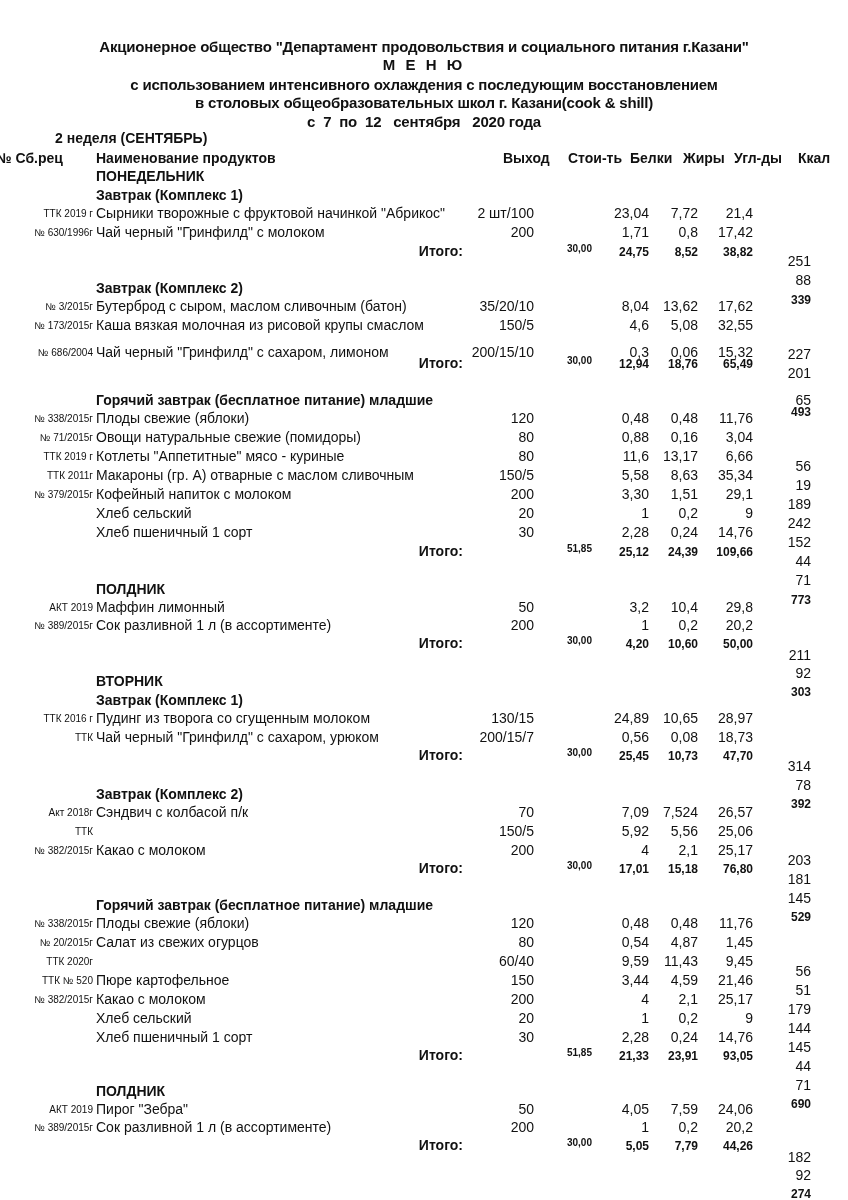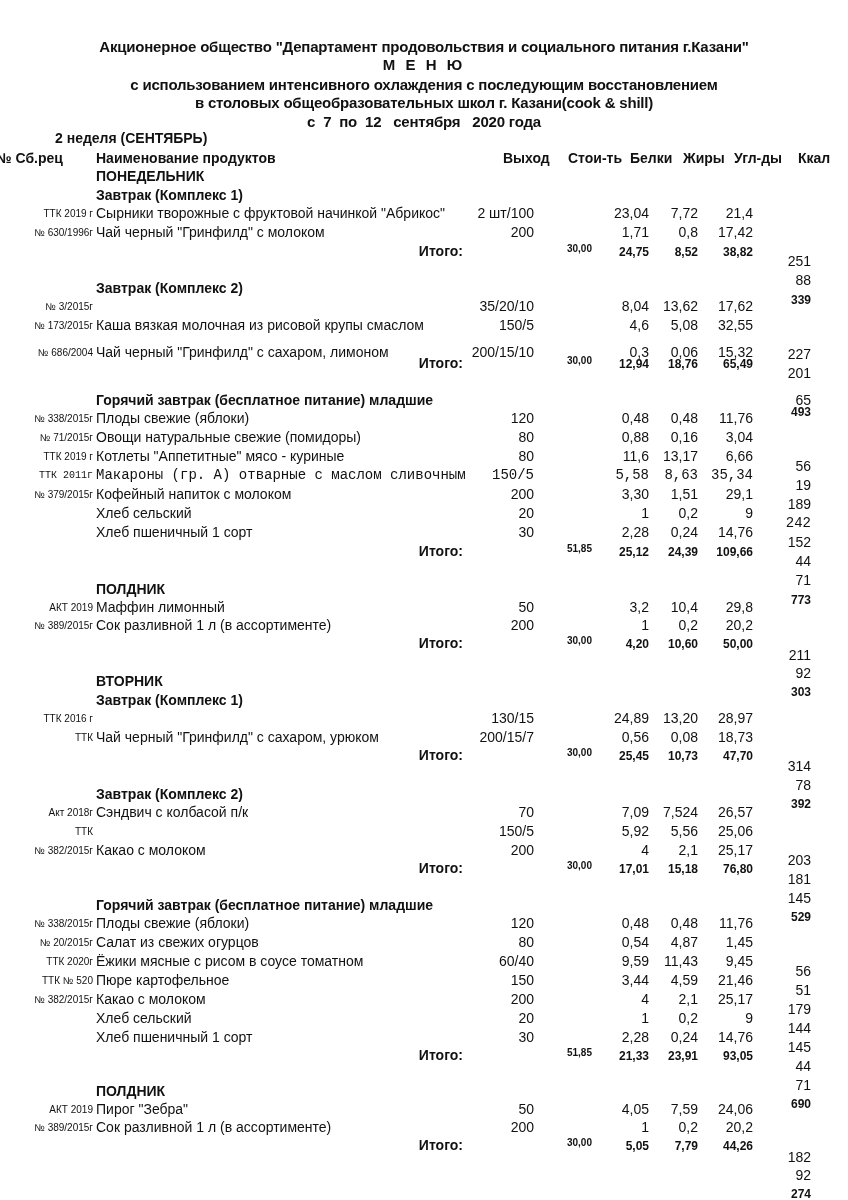--- a/index.html
+++ b/index.html
@@ -66,20 +66,21 @@
       <span class="itogo">Итого:</span>
       <span class="num c-cost">30,00</span>
       <span class="num c-b">24,75</span>
       <span class="num c-z">8,52</span>
       <span class="num c-u">38,82</span>
       <span class="num c-k">339</span>
     </div>
     <div class="sec" style="top: 280px; position: absolute;">Завтрак (Комплекс 2)</div>
     <div class="row" style="top: 298px;">
       <span class="ref">№ 3/2015г</span>
+      <span class="name">Бутерброд с сыром, маслом сливочным (батон)</span>
       <span class="num c-out">35/20/10</span>
       <span class="num c-b">8,04</span>
       <span class="num c-z">13,62</span>
       <span class="num c-u">17,62</span>
       <span class="num c-k">227</span>
     </div>
     <div class="row" style="top: 317px;">
       <span class="ref">№ 173/2015г</span>
       <span class="name">Каша вязкая молочная из рисовой крупы смаслом</span>
       <span class="num c-out">150/5</span>
@@ -126,21 +127,21 @@
     </div>
     <div class="row" style="top: 448px;">
       <span class="ref">ТТК 2019 г</span>
       <span class="name">Котлеты "Аппетитные" мясо - куриные</span>
       <span class="num c-out">80</span>
       <span class="num c-b">11,6</span>
       <span class="num c-z">13,17</span>
       <span class="num c-u">6,66</span>
       <span class="num c-k">189</span>
     </div>
-    <div class="row" style="top: 467px; font-family: Liberation Mono, monospace;">
+    <div class="row" style="top: 467px;">
       <span class="ref">ТТК 2011г</span>
       <span class="name">Макароны (гр. А) отварные с маслом сливочным</span>
       <span class="num c-out">150/5</span>
       <span class="num c-b">5,58</span>
       <span class="num c-z">8,63</span>
       <span class="num c-u">35,34</span>
       <span class="num c-k">242</span>
     </div>
     <div class="row" style="top: 486px;">
       <span class="ref">№ 379/2015г</span>
@@ -201,23 +202,24 @@
       <span class="num c-cost">30,00</span>
       <span class="num c-b">4,20</span>
       <span class="num c-z">10,60</span>
       <span class="num c-u">50,00</span>
       <span class="num c-k">303</span>
     </div>
     <div class="sec" style="top: 673px; position: absolute;">ВТОРНИК</div>
     <div class="sec" style="top: 692px; position: absolute;">Завтрак (Комплекс 1)</div>
     <div class="row" style="top: 710px;">
       <span class="ref">ТТК 2016 г</span>
+      <span class="name">Пудинг из творога со сгущенным молоком</span>
       <span class="num c-out">130/15</span>
       <span class="num c-b">24,89</span>
-      <span class="num c-z">13,20</span>
+      <span class="num c-z">10,65</span>
       <span class="num c-u">28,97</span>
       <span class="num c-k">314</span>
     </div>
     <div class="row" style="top: 729px;">
       <span class="ref">ТТК</span>
       <span class="name">Чай черный "Гринфилд" с сахаром, урюком</span>
       <span class="num c-out">200/15/7</span>
       <span class="num c-b">0,56</span>
       <span class="num c-z">0,08</span>
       <span class="num c-u">18,73</span>
@@ -280,21 +282,20 @@
       <span class="ref">№ 20/2015г</span>
       <span class="name">Салат из свежих огурцов</span>
       <span class="num c-out">80</span>
       <span class="num c-b">0,54</span>
       <span class="num c-z">4,87</span>
       <span class="num c-u">1,45</span>
       <span class="num c-k">51</span>
     </div>
     <div class="row" style="top: 953px;">
       <span class="ref">ТТК 2020г</span>
-      <span class="name">Ёжики мясные с рисом в соусе томатном</span>
       <span class="num c-out">60/40</span>
       <span class="num c-b">9,59</span>
       <span class="num c-z">11,43</span>
       <span class="num c-u">9,45</span>
       <span class="num c-k">179</span>
     </div>
     <div class="row" style="top: 972px;">
       <span class="ref">ТТК № 520</span>
       <span class="name">Пюре картофельное</span>
       <span class="num c-out">150</span>

